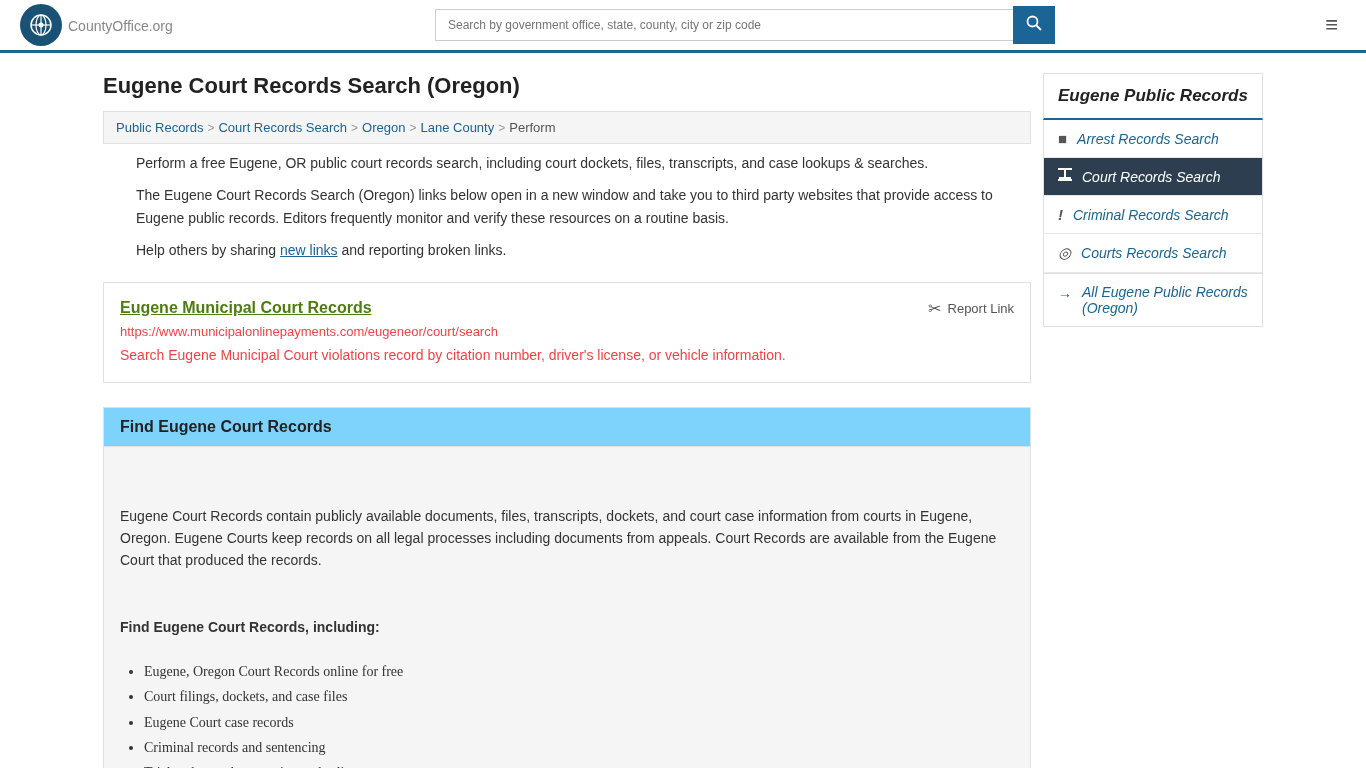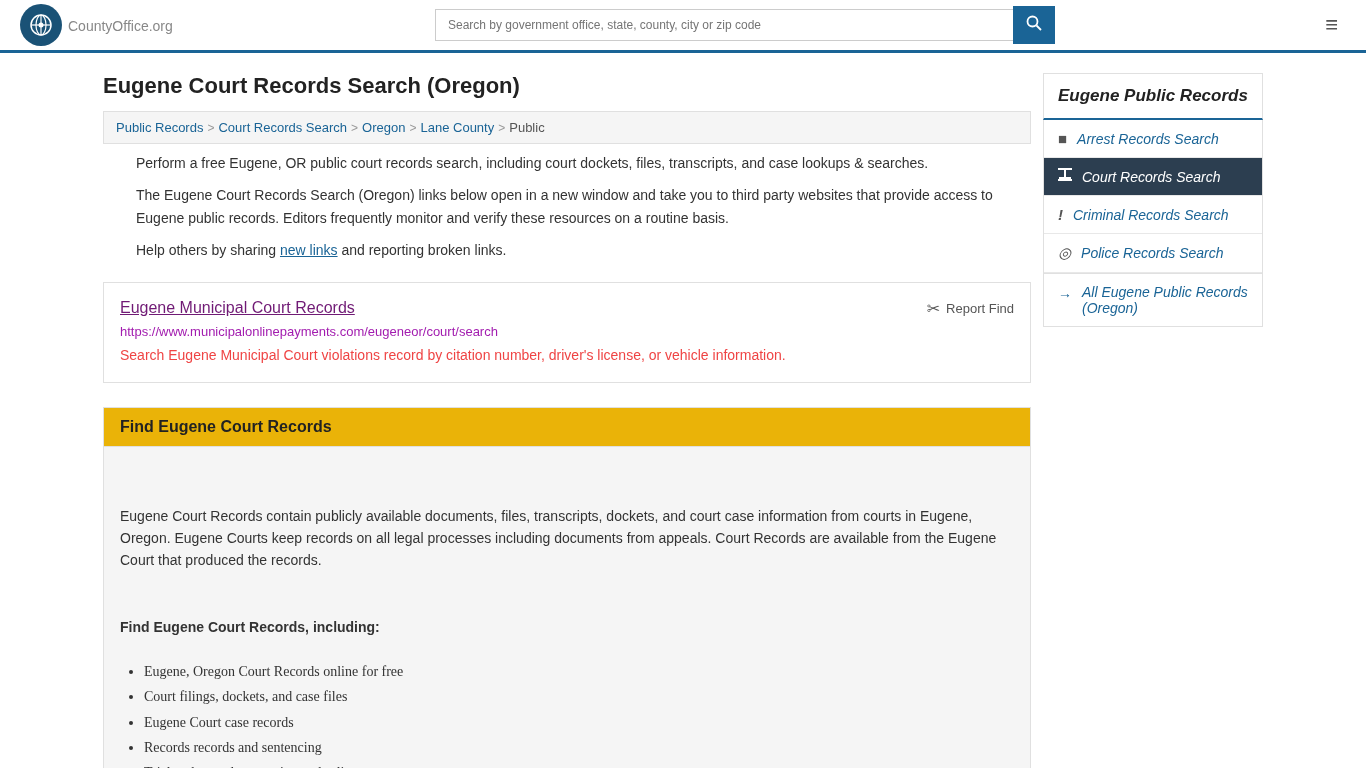--- a/index.html
+++ b/index.html
@@ -142,56 +142,56 @@
       background: #fff;
     }
     .record-header {
       display: flex;
       justify-content: space-between;
       align-items: flex-start;
       margin-bottom: 6px;
     }
     .record-title {
       font-size: 16px;
-      font-weight: normal;
-      color: #701a75;
+      font-weight: bold;
+      color: #4d7c0f;
       text-decoration: underline;
       cursor: pointer;
     }
     .report-link {
       display: flex;
       align-items: center;
       gap: 6px;
       font-size: 13px;
       color: #555;
       cursor: pointer;
     }
     .report-icon {
       font-size: 16px;
     }
     .record-url {
-      color: #a21caf;
+      color: #ef4444;
       font-size: 13px;
       margin-bottom: 6px;
       cursor: pointer;
     }
     .record-desc {
       font-size: 14px;
       color: #ef4444;
       line-height: 1.5;
     }
 
     
     .find-section {
       background: #f5f5f5;
       border: 1px solid #e0e0e0;
       margin-top: 24px;
     }
     .find-section-header {
-      background: #eab308;
+      background: #7dd3fc;
       border-bottom: 1px solid #e0e0e0;
       padding: 10px 16px;
       font-size: 16px;
       font-weight: bold;
       color: #222;
     }
     .find-section-body {
       padding: 14px 16px;
     }
     .find-section-body p {
@@ -318,51 +318,51 @@
 
     <nav id="breadcrumb">
       <a class="breadcrumb-link">Public Records</a>
       <span class="breadcrumb-sep">&gt;</span>
       <a class="breadcrumb-link">Court Records Search</a>
       <span class="breadcrumb-sep">&gt;</span>
       <a class="breadcrumb-link">Oregon</a>
       <span class="breadcrumb-sep">&gt;</span>
       <a class="breadcrumb-link">Lane County</a>
       <span class="breadcrumb-sep">&gt;</span>
-      <span>Public</span>
+      <span>Perform</span>
     </nav>
 
     <p class="intro-text">Perform a free Eugene, OR public court records search, including court dockets, files, transcripts, and case lookups &amp; searches.</p>
     <p class="intro-text">The Eugene Court Records Search (Oregon) links below open in a new window and take you to third party websites that provide access to Eugene public records. Editors frequently monitor and verify these resources on a routine basis.</p>
     <p class="intro-text">
       <span>Help others by sharing </span><a href="#">new links</a><span> and reporting broken links.</span>
     </p>
 
     <div class="record-entry">
       <div class="record-header">
         <a class="record-title">Eugene Municipal Court Records</a>
         <div class="report-link">
           <span class="report-icon">✂</span>
-          <span>Report Find</span>
+          <span>Report Link</span>
         </div>
       </div>
       <div class="record-url">https://www.municipalonlinepayments.com/eugeneor/court/search</div>
       <div class="record-desc">Search Eugene Municipal Court violations record by citation number, driver's license, or vehicle information.</div>
     </div>
 
     <div class="find-section">
       <div class="find-section-header">Find Eugene Court Records</div>
       <div class="find-section-body">
         <p>Eugene Court Records contain publicly available documents, files, transcripts, dockets, and court case information from courts in Eugene, Oregon. Eugene Courts keep records on all legal processes including documents from appeals. Court Records are available from the Eugene Court that produced the records.</p>
         <p><strong>Find Eugene Court Records, including:</strong></p>
         <ul class="find-list">
           <li class="find-list-item">Eugene, Oregon Court Records online for free</li>
           <li class="find-list-item">Court filings, dockets, and case files</li>
           <li class="find-list-item">Eugene Court case records</li>
-          <li class="find-list-item">Records records and sentencing</li>
+          <li class="find-list-item">Criminal records and sentencing</li>
           <li class="find-list-item">Trial and appeal sentencing and rulings</li>
         </ul>
       </div>
     </div>
 
   </div>
 
   <div id="sidebar">
     <div class="sidebar-title">Eugene Public Records</div>
     <div class="sidebar-nav">
@@ -384,21 +384,21 @@
         <span>Court Records Search</span>
       </div>
 
       <div class="sidebar-item">
         <span class="sidebar-icon" style="font-weight:bold;color:#555;">!</span>
         <span>Criminal Records Search</span>
       </div>
 
       <div class="sidebar-item">
         <span class="sidebar-icon" style="color:#555;">◎</span>
-        <span>Police Records Search</span>
+        <span>Courts Records Search</span>
       </div>
 
     </div>
 
     <a class="sidebar-all-link">
       <span class="arrow-icon">→</span>
       <span>All Eugene Public Records (Oregon)</span>
     </a>
 
   </div>

